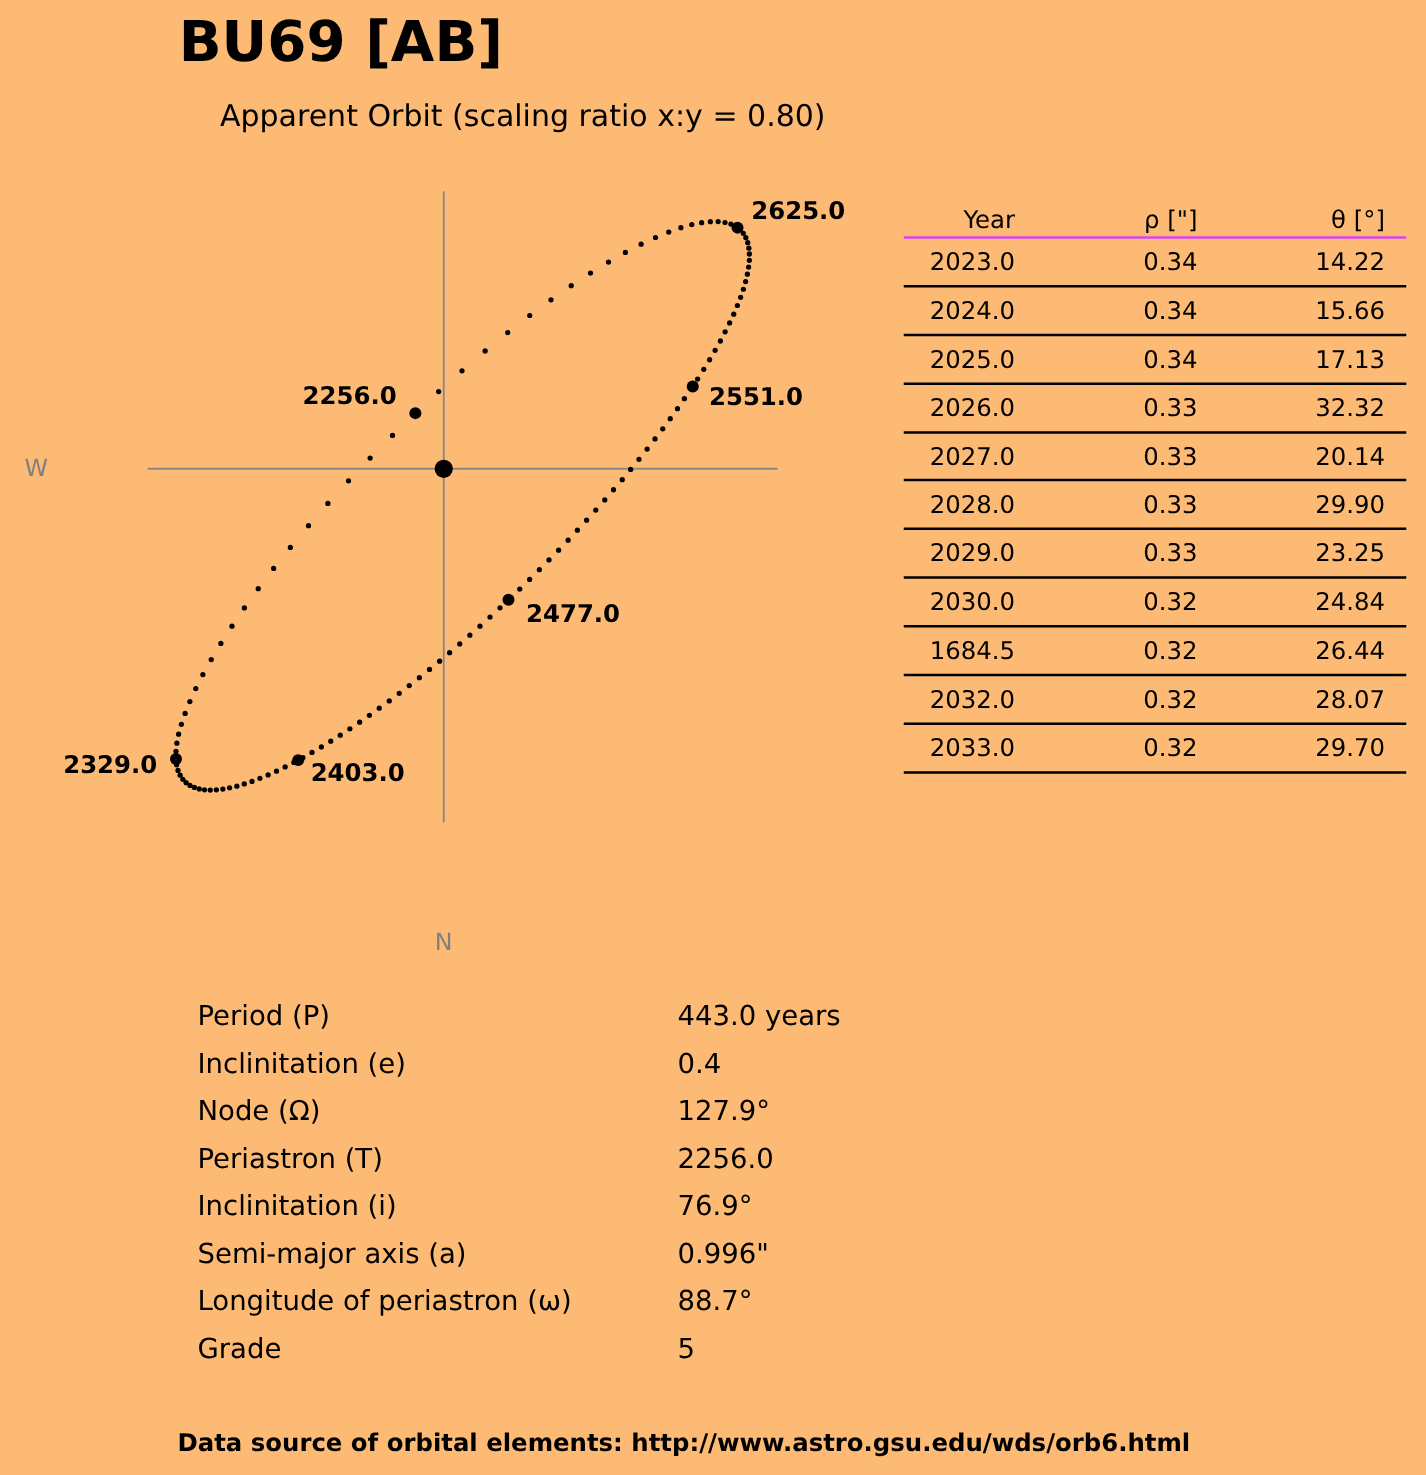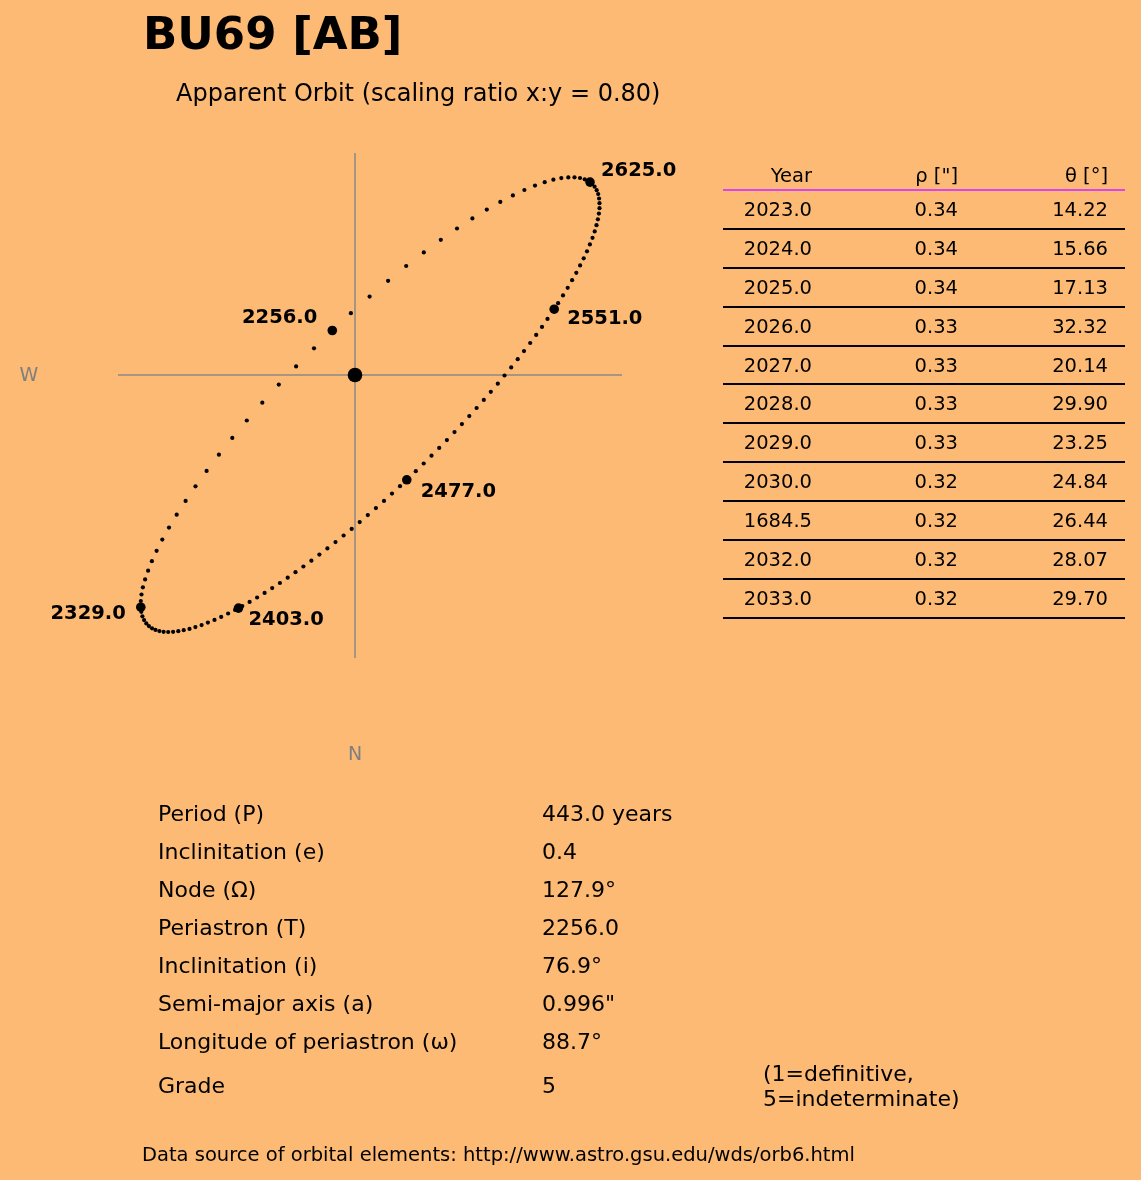--- a/index.html
+++ b/index.html
@@ -11,21 +11,21 @@
   svg text{font-family:"DejaVu Sans",sans-serif;}
   .axis-label{fill:#7f7f7f;font-size:19px;}
   .epoch-label{font-weight:bold;font-size:19.5px;fill:#000;}
   #eph-table{position:absolute;left:723px;top:158px;width:402px;font-size:19.5px;}
   .eph-head{display:grid;grid-template-columns:89px 146px 150px;height:31px;border-bottom:2px solid #d946ef;}
   .eph-head span{align-self:end;padding-bottom:2px;text-align:right;}
   .eph-row{display:grid;grid-template-columns:89px 146px 150px;height:36.9px;border-bottom:2px solid #000;}
   .eph-row span{align-self:center;text-align:right;}
   #elements{position:absolute;left:158px;top:794px;font-size:22px;}
   .el-row{display:grid;grid-template-columns:384px 221px 320px;height:38.1px;align-items:center;}
-  .footer{position:absolute;left:142px;top:1143px;font-size:19.5px;font-weight:normal;}
+  .footer{position:absolute;left:142px;top:1143px;font-size:19.5px;font-weight:bold;}
 </style>
 </head>
 <body>
 
 <div id="page">
 
   <div class="title">BU69 [AB]</div>
   <div class="subtitle">Apparent Orbit (scaling ratio x:y = 0.80)</div>
 
   <svg id="orbit-plot" width="715" height="785" viewBox="0 0 715 785">
@@ -277,19 +277,18 @@
         <span></span>
       </div>
       <div class="el-row">
         <span>Longitude of periastron (ω)</span>
         <span>88.7°</span>
         <span></span>
       </div>
       <div class="el-row">
         <span>Grade</span>
         <span>5</span>
-        <span>(1=definitive, 5=indeterminate)</span>
       </div>
     </div>
 
   <div class="footer">Data source of orbital elements: http://www.astro.gsu.edu/wds/orb6.html</div>
 
 </div>
 
 </body></html>

